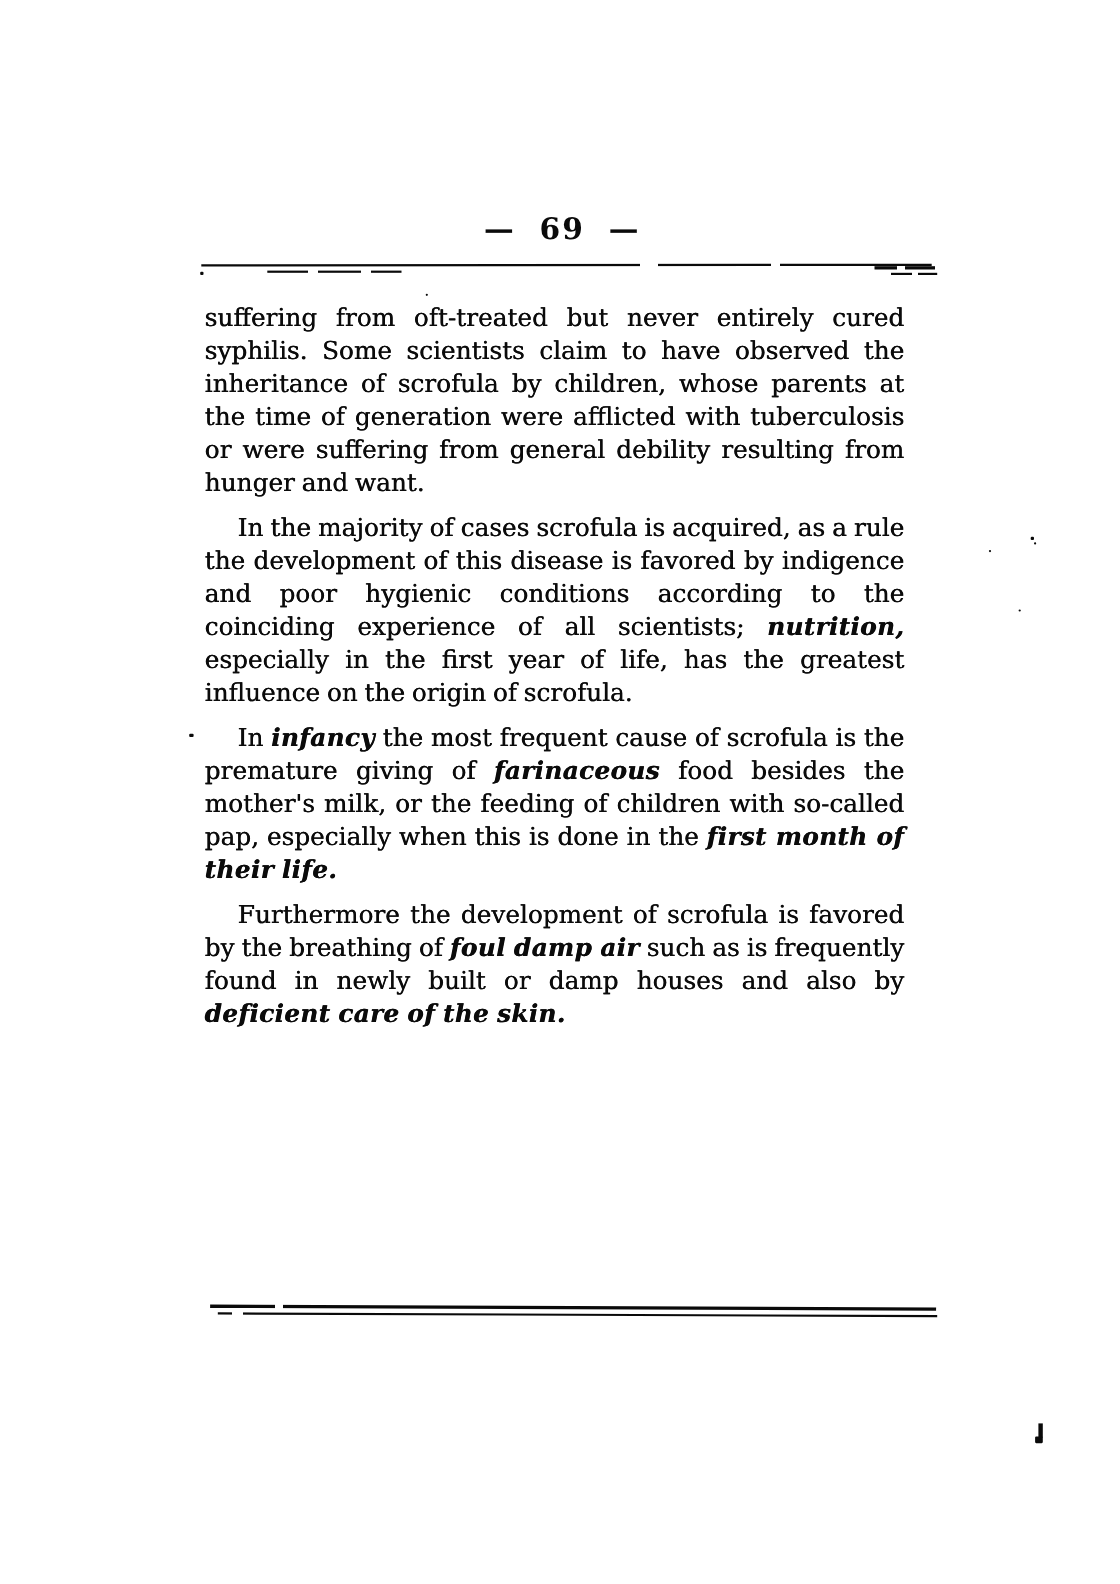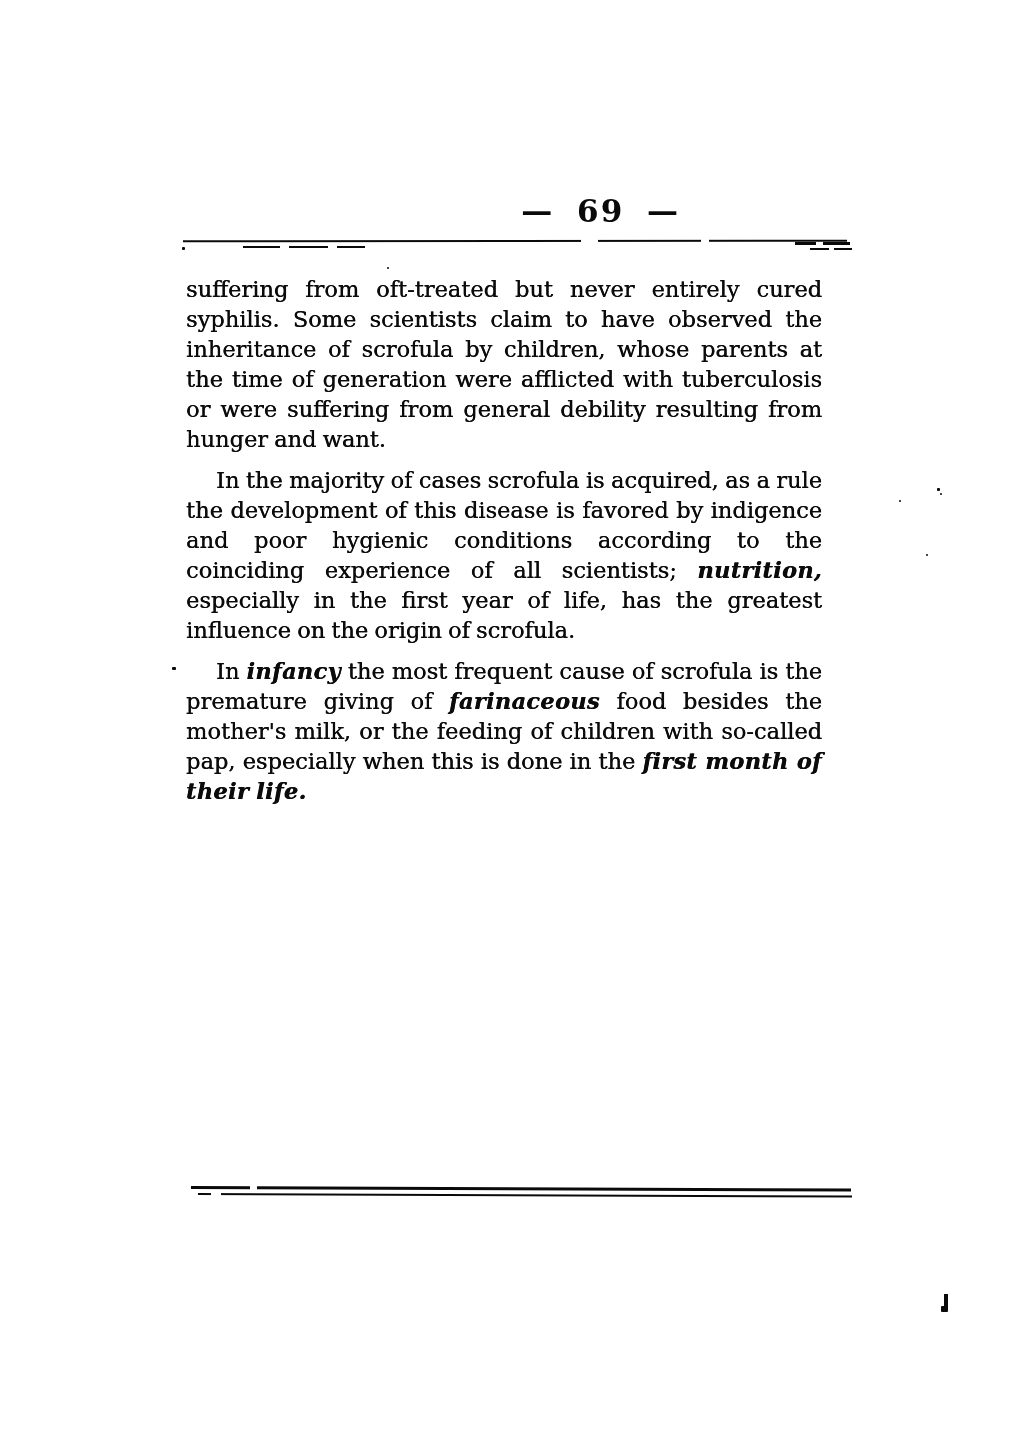--- a/index.html
+++ b/index.html
@@ -10,22 +10,22 @@
   }
   .page {
     position: relative;
     width: 1018px; height: 1440px;
     background: #ffffff;
     overflow: hidden;
   }
   .page-header {
     position: absolute;
     left: 440px; top: 193px; width: 240px;
-    text-align: right;
-    font-size: 31px;
+    text-align: left;
+    font-size: 27px;
     font-weight: bold;
     color: #0a0a0a;
     letter-spacing: 2px;
     word-spacing: 10px;
   }
   .rule { position: absolute; background: #0a0a0a; }
   .top-main {
     left: 183px; top: 240px; width: 664px; height: 2px;
     background: linear-gradient(90deg,
       #0a0a0a 0 60%, transparent 60% 62.5%,
@@ -98,20 +98,21 @@
 
   <div class="body-text">
 
     <p class="no-indent"><span>suffering from oft-treated but never entirely cured syphilis.  Some scientists claim to have observed the inheritance of scrofula by children, whose parents at the time of generation were afflicted with tuberculosis or were suffering from general debility resulting from hunger and want.</span></p>
 
     <p><span>In the majority of cases scrofula is acquired, as a rule the development of this disease is favored by indigence and poor hygienic conditions according to the coinciding experience of all scientists; </span><em class="emph">nutrition,</em><span> especially in the first year of life, has the greatest influence on the origin of scrofula.</span></p>
 
     <p><span>In </span><em class="emph">infancy</em><span> the most frequent cause of scrofula is the premature giving of </span><em class="emph">farinaceous</em><span> food besides the mother's milk, or the feeding of children with so-called pap, especially when this is done in the </span><em class="emph">first month of their life.</em></p>
 
 
+    <p><span>Furthermore the development of scrofula is favored by the breathing of </span><em class="emph">foul damp air</em><span> such as is frequently found in newly built or damp houses and also by </span><em class="emph">deficient care of the skin.</em></p>
 
 
   </div>
 
   <div class="rule bottom-1"></div>
   <div class="rule bottom-2"></div>
 
   <div class="speck s1"></div>
   <div class="speck s2"></div>
   <div class="speck s3"></div>

